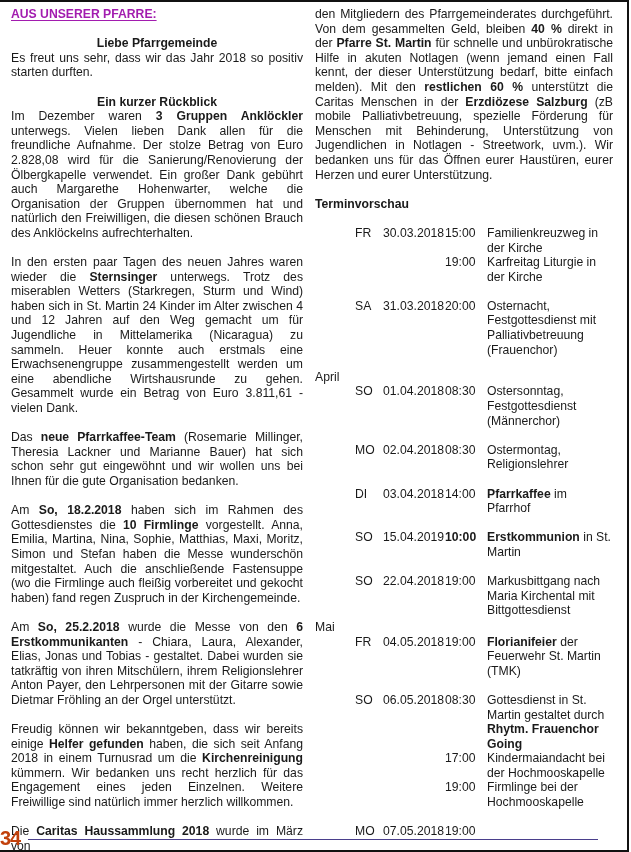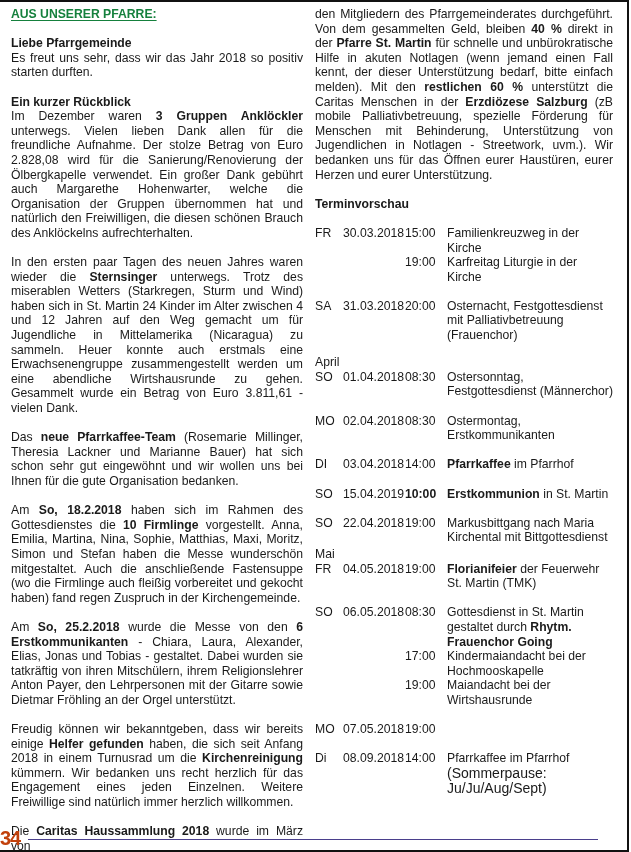--- a/index.html
+++ b/index.html
@@ -5,29 +5,29 @@
   html, body { margin:0; padding:0; background:#ffffff; }
   body { width:631px; height:852px; position:relative; overflow:hidden;
          font-family:"Liberation Sans", sans-serif; color:#1a1a1a; }
   .frame { position:absolute; left:0; top:0; width:627px; height:848px;
            border:2px solid #111; border-left:none; box-sizing:content-box; }
   .col { position:absolute; top:0; font-size:12.2px; line-height:14.6px; }
   .col-left { left:11px; width:292px; top:7px; }
   .col-right { left:315px; width:298px; top:7px; }
   p { margin:0 0 14.6px 0; text-align:justify; }
   b { font-weight:bold; }
-  .sec-title { color:#15803d; font-weight:bold; text-decoration:underline;
+  .sec-title { color:#a21caf; font-weight:bold; text-decoration:underline;
                text-underline-offset:2px; margin:0 0 14.6px 0; font-size:12.2px; }
-  .h { font-weight:bold; }
+  .h { font-weight:bold;text-align:center; }
   .term-title { font-weight:bold; margin:14.6px 0 14.6px 0; }
   .ev { display:grid; grid-template-columns:24px 66px 42px 1fr; column-gap:0; }
   .ev .day, .ev .date, .ev .time { white-space:nowrap; }
   .ev .date { padding-left:4px; }
   .ev .time { text-align:left; padding-right:10px; }
-  .ev-block { margin-bottom:14.6px; }
+  .ev-block { margin-bottom:14.6px;margin-left:40px; }
   .month { font-weight:normal; margin-top:-2px; }
   .small { font-size:14px; }
   .footer-num { position:absolute; left:0; top:828px; font-size:20px; font-weight:bold;
                 color:#c2410c; line-height:20px; letter-spacing:-1px; }
   .footer-rule { position:absolute; left:28px; top:839px; width:570px; height:1px; background:#4a3f8c; }
 </style>
 </head>
 <body>
 
 <div class="frame"></div>
@@ -91,21 +91,21 @@
       <span class="time">08:30</span>
       <span class="text">Ostersonntag, Festgottesdienst (Männerchor)</span>
     </div>
   </div>
 
   <div class="ev-block">
     <div class="ev">
       <span class="day">MO</span>
       <span class="date">02.04.2018</span>
       <span class="time">08:30</span>
-      <span class="text">Ostermontag, Erstkommunikanten</span>
+      <span class="text">Ostermontag, Religionslehrer</span>
     </div>
   </div>
 
   <div class="ev-block">
     <div class="ev">
       <span class="day">DI</span>
       <span class="date">03.04.2018</span>
       <span class="time">14:00</span>
       <span class="text"><b>Pfarrkaffee</b><span> im Pfarrhof</span></span>
     </div>
@@ -149,21 +149,21 @@
     <div class="ev">
       <span></span>
         <span></span>
       <span class="time">17:00</span>
       <span class="text">Kindermaiandacht bei der Hochmooskapelle</span>
     </div>
     <div class="ev">
       <span></span>
         <span></span>
       <span class="time">19:00</span>
-      <span class="text">Maiandacht bei der Wirtshausrunde</span>
+      <span class="text">Firmlinge bei der Hochmooskapelle</span>
     </div>
   </div>
 
   <div class="ev-block">
     <div class="ev">
       <span class="day">MO</span>
       <span class="date">07.05.2018</span>
       <span class="time">19:00</span>
     </div>
   </div>

